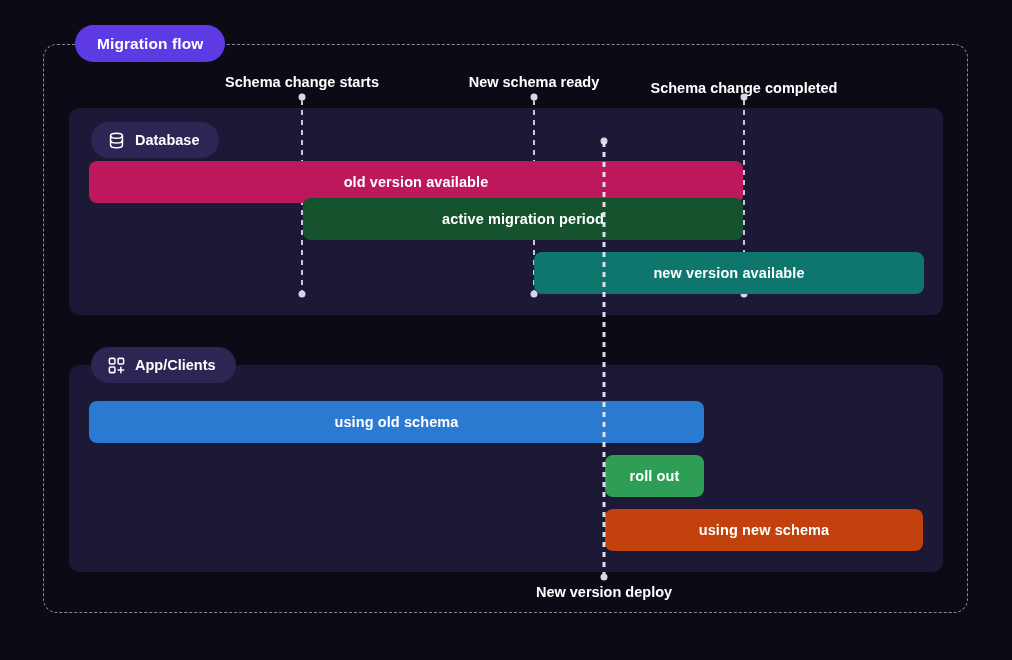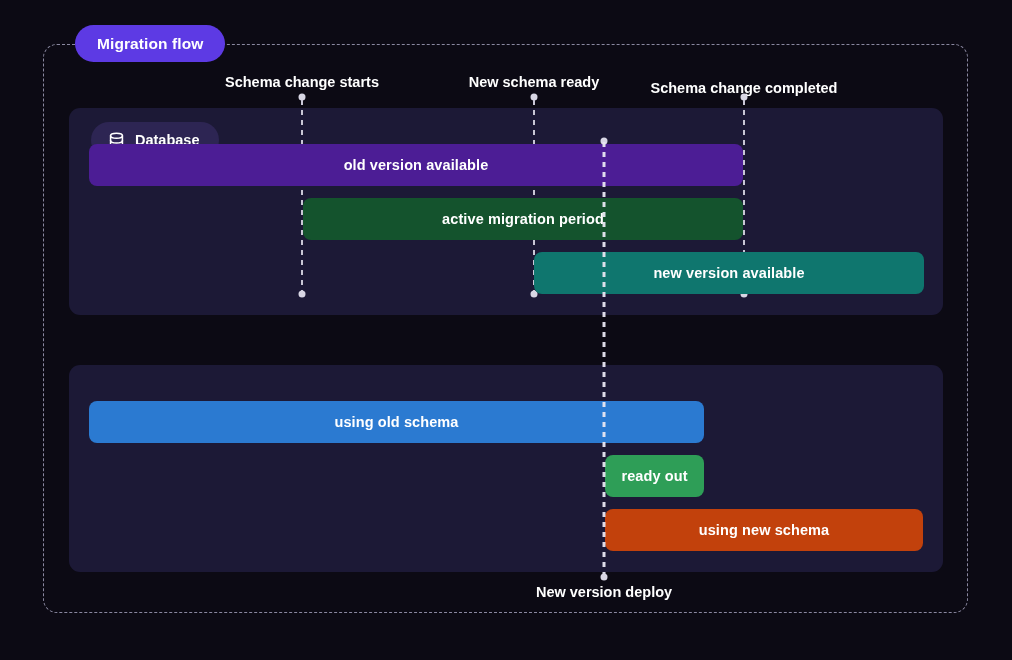--- a/index.html
+++ b/index.html
@@ -133,51 +133,62 @@
     <span class="pill-icon">
       <svg viewBox="0 0 24 24" width="19" height="19" fill="none" stroke="#ffffff" stroke-width="1.9" stroke-linecap="round" stroke-linejoin="round">
         <ellipse cx="12" cy="6" rx="7.5" ry="3.2"></ellipse>
         <path d="M4.5 6v12c0 1.77 3.36 3.2 7.5 3.2s7.5-1.43 7.5-3.2V6"></path>
         <path d="M4.5 12c0 1.77 3.36 3.2 7.5 3.2s7.5-1.43 7.5-3.2"></path>
       </svg>
     </span>
     <span>Database</span>
   </div>
 
+  <div class="pill pill-lane pill-app">
+    <span class="pill-icon">
+      <svg viewBox="0 0 24 24" width="19" height="19" fill="none" stroke="#ffffff" stroke-width="1.9" stroke-linecap="round" stroke-linejoin="round">
+        <rect x="3" y="3" width="7" height="7" rx="1.4"></rect>
+        <rect x="14" y="3" width="7" height="7" rx="1.4"></rect>
+        <rect x="3" y="14" width="7" height="7" rx="1.4"></rect>
+        <path d="M17.5 14.2v7M14 17.7h7"></path>
+      </svg>
+    </span>
+    <span>App/Clients</span>
+  </div>
 
   <div id="guides">
       <div class="milestone-label" style="left: 302px; top: 74px;">Schema change starts</div>
       <div class="guide-dot" style="left: 302px; top: 97px;"></div>
       <div class="guide" style="left: 302px; top: 100px; height: 194px;"></div>
       <div class="guide-dot" style="left: 302px; top: 294px;"></div>
       <div class="milestone-label" style="left: 534px; top: 74px;">New schema ready</div>
       <div class="guide-dot" style="left: 534px; top: 97px;"></div>
       <div class="guide" style="left: 534px; top: 100px; height: 194px;"></div>
       <div class="guide-dot" style="left: 534px; top: 294px;"></div>
       <div class="milestone-label" style="left: 744px; top: 80px;">Schema change completed</div>
       <div class="guide-dot" style="left: 744px; top: 97px;"></div>
       <div class="guide" style="left: 744px; top: 100px; height: 194px;"></div>
       <div class="guide-dot" style="left: 744px; top: 294px;"></div>
     </div>
 
   <div id="bars">
-      <div class="bar" style="left: 89px; top: 144px; width: 654px; background: #4c1d95;">
+      <div class="bar" style="left: 89px; top: 161px; width: 654px; background: #be185d;">
         <span>old version available</span>
       </div>
       <div class="bar" style="left: 303px; top: 198px; width: 440px; background: #14532d;">
         <span>active migration period</span>
       </div>
       <div class="bar" style="left: 534px; top: 252px; width: 390px; background: #0f766e; justify-content: center;">
         <span>new version available</span>
       </div>
       <div class="bar" style="left: 89px; top: 401px; width: 615px; background: rgb(43, 122, 209);">
         <span>using old schema</span>
       </div>
       <div class="bar" style="left: 605px; top: 455px; width: 99px; background: rgb(46, 158, 87);">
-        <span>ready out</span>
+        <span>roll out</span>
       </div>
       <div class="bar" style="left: 605px; top: 509px; width: 318px; background: #c2410c;">
         <span>using new schema</span>
       </div>
     </div>
 
   <div id="deploy">
       <div class="guide-dot" style="left: 604px; top: 141px;"></div>
       <div class="guide-deploy" style="left: 604px; top: 142px; height: 434px;"></div>
       <div class="guide-dot" style="left: 604px; top: 577px;"></div>

